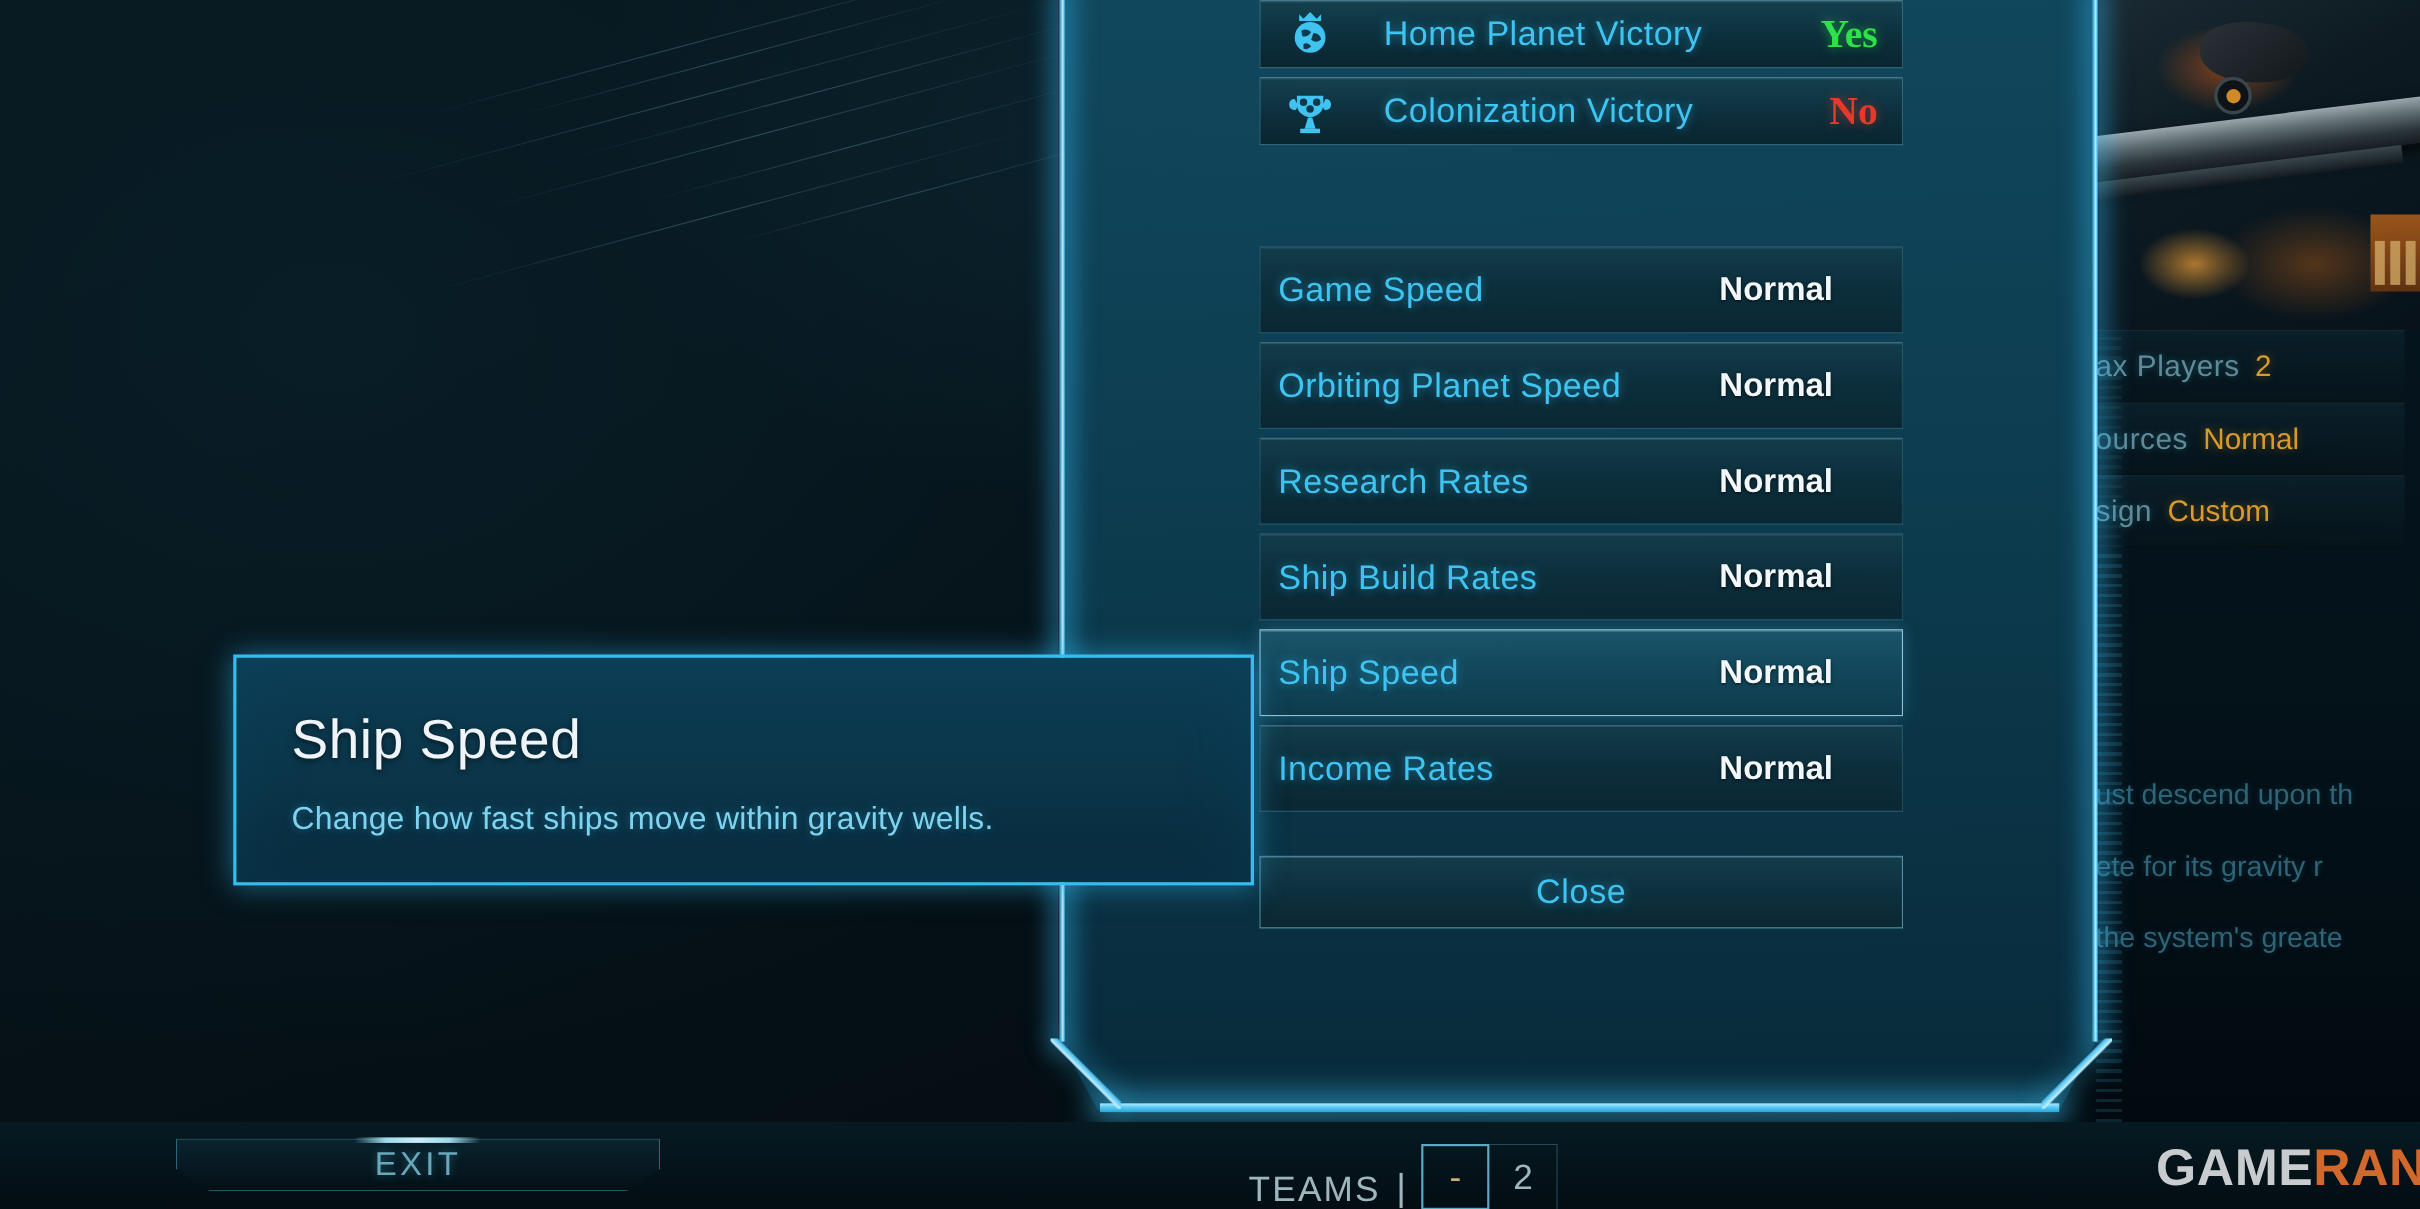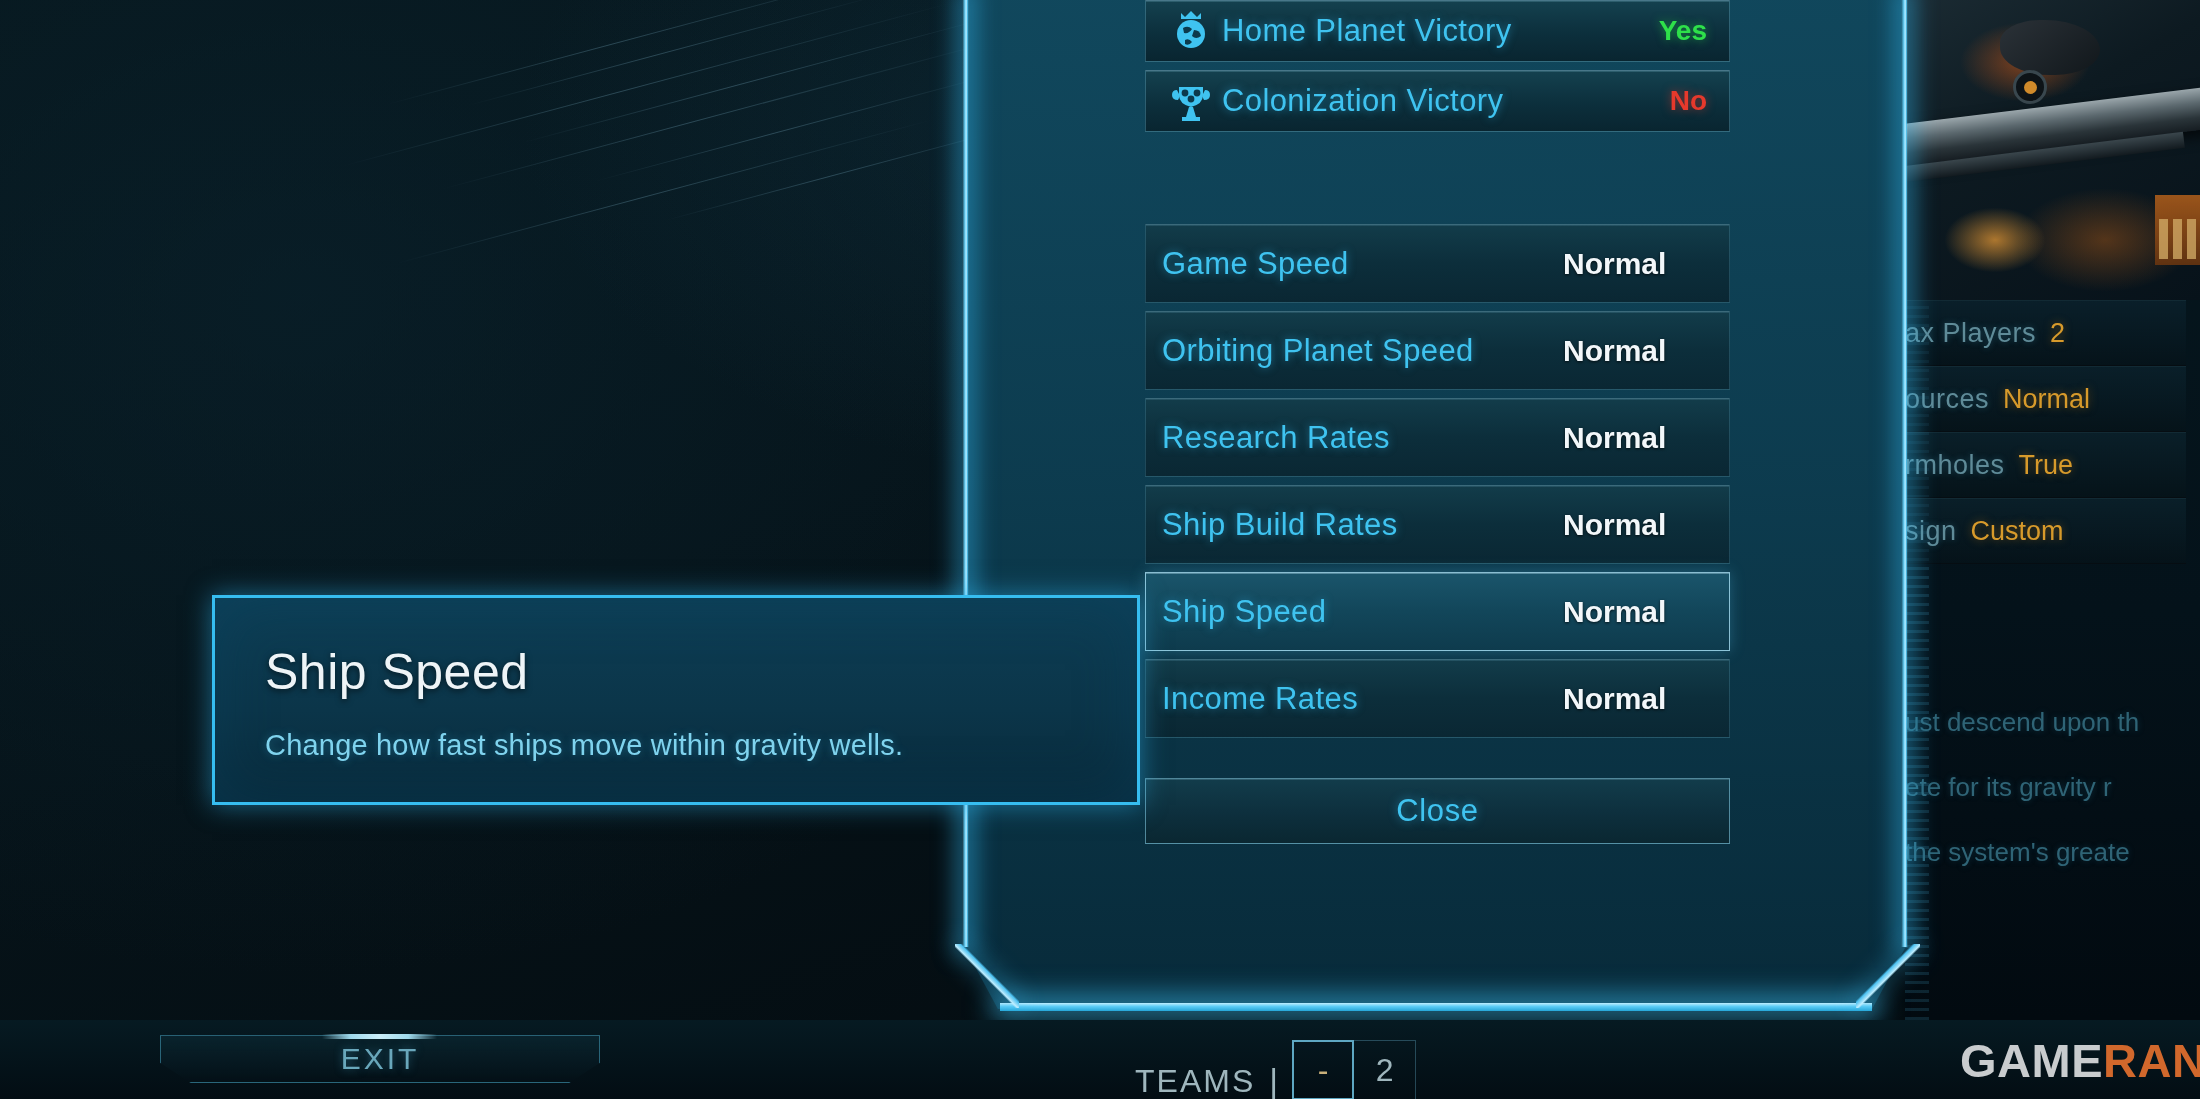--- a/index.html
+++ b/index.html
@@ -127,25 +127,26 @@
   
   .content{ position:absolute; left:1145px; top:0; width:585px; }
 
   .vrow{
     position:relative; height:62px; margin-bottom:8px;
     background:linear-gradient(180deg,#14414f 0%,#0c2f3c 55%,#092530 100%);
     border:1px solid rgba(125,205,235,.30);
     border-top-color:rgba(150,220,245,.45);
     display:flex; align-items:center; padding:0 22px;
     box-shadow:inset 0 1px 0 rgba(160,225,250,.18);
+    gap:36px;
   }
   .vrow .ico{ width:46px; height:46px; position:relative; flex:0 0 46px; margin-right:8px; }
   .vrow .vlabel{ color:#3fc3f0; font-size:31px; letter-spacing:.4px; flex:1;
     text-shadow:0 0 9px rgba(50,180,230,.55); }
-  .vrow .vval{ font-size:28px; font-weight:bold; }
+  .vrow .vval{ font-size:36px; font-weight:bold;font-family:Liberation Serif, serif; }
   .vval.yes{ color:#2ee04a; text-shadow:0 0 10px rgba(40,220,70,.55); }
   .vval.no{ color:#e6392c; text-shadow:0 0 10px rgba(225,55,40,.55); }
 
   .gap{ height:84px; }
 
   .srow{
     position:relative; height:79px; margin-bottom:8px;
     background:linear-gradient(180deg,#123c4a 0%,#0c2e3b 50%,#0a2733 100%);
     border:1px solid rgba(110,190,220,.22);
     border-top-color:rgba(140,215,240,.38);
@@ -267,24 +268,20 @@
     </div>
 
     <div class="rightlist">
       <div class="rrow">
         <span class="rk">ax Players</span>
         <span class="rv">2</span>
       </div>
       <div class="rrow">
         <span class="rk">ources</span>
         <span class="rv">Normal</span>
-      </div>
-      <div class="rrow">
-        <span class="rk">rmholes</span>
-        <span class="rv">True</span>
       </div>
       <div class="rrow">
         <span class="rk">sign</span>
         <span class="rv">Custom</span>
       </div>
     </div>
 
     <div class="rdesc">
       <p>ust descend upon th</p>
       <p>ete for its gravity r</p>

